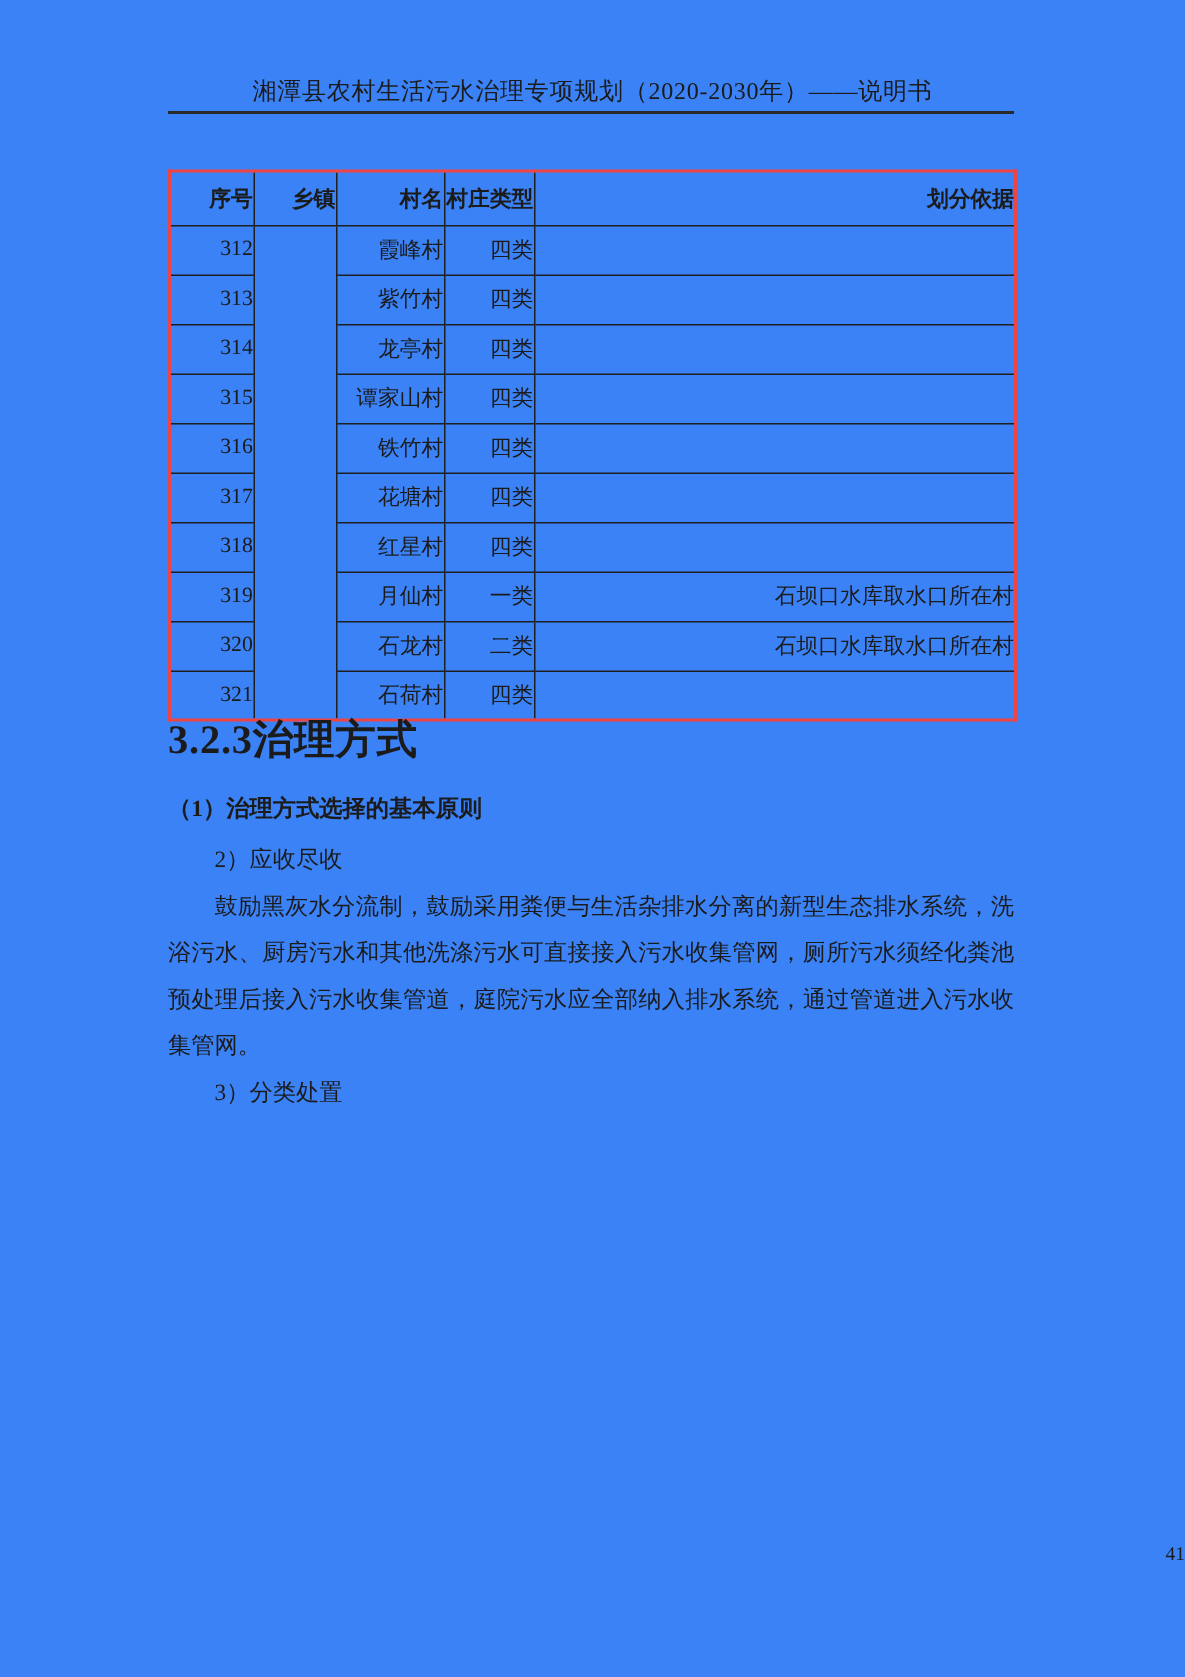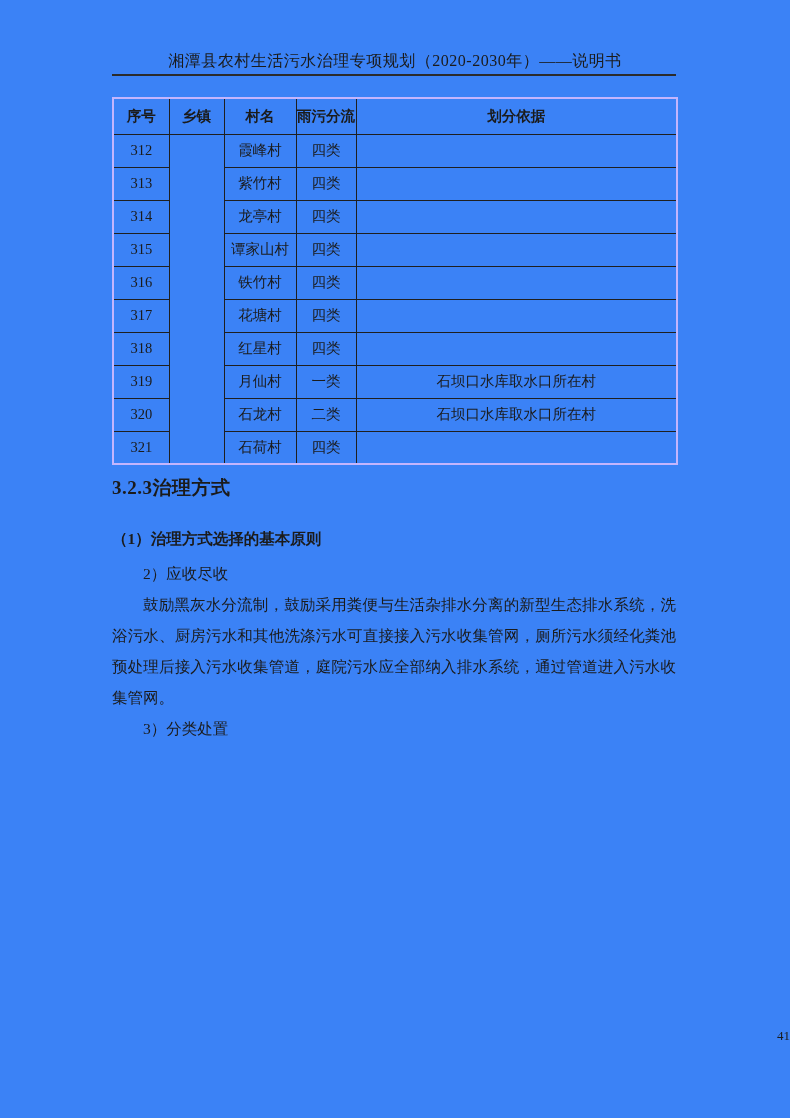--- a/index.html
+++ b/index.html
@@ -26,43 +26,43 @@
   .header-rule {
     position: absolute;
     top: 74px;
     left: 112px;
     width: 564px;
     height: 2px;
     background: #2b2b2b;
   }
   table.vtable {
     position: absolute;
-    top: 97px;
+    top: 113px;
     left: 112px;
     width: 564px;
     border-collapse: collapse;
     table-layout: fixed;
-    text-align: center;
+    text-align: right;
     font-size: 14.5px;
-    border: 2px solid #c4b5fd;
+    border: 2px solid #ef4444;
   }
   table.vtable th, table.vtable td {
     border: 1px solid #1f1f1f;
     padding: 0;
     vertical-align: middle;
     overflow: hidden;
   }
   table.vtable thead tr { height: 36px; }
   table.vtable thead th { font-weight: bold; font-size: 14.5px; }
   table.vtable tbody tr { height: 33px; }
   .section-heading {
     position: absolute;
     top: 475px;
     left: 112px;
-    font-size: 19px;
+    font-size: 27px;
     font-weight: bold;
     letter-spacing: 0.5px;
   }
   .sub-heading {
     position: absolute;
     top: 529px;
     left: 112px;
     font-size: 15.5px;
     font-weight: bold;
   }
@@ -100,21 +100,21 @@
         <col style="width:55px">
         <col style="width:72px">
         <col style="width:60px">
         <col style="width:321px">
     </colgroup>
     <thead>
       <tr>
         <th>序号</th>
         <th>乡镇</th>
         <th>村名</th>
-        <th>雨污分流</th>
+        <th>村庄类型</th>
         <th>划分依据</th>
       </tr>
     </thead>
     <tbody>
       <tr>
         <td>312</td>
         <td rowspan="10"></td>
         <td>霞峰村</td>
         <td>四类</td>
         <td></td>

